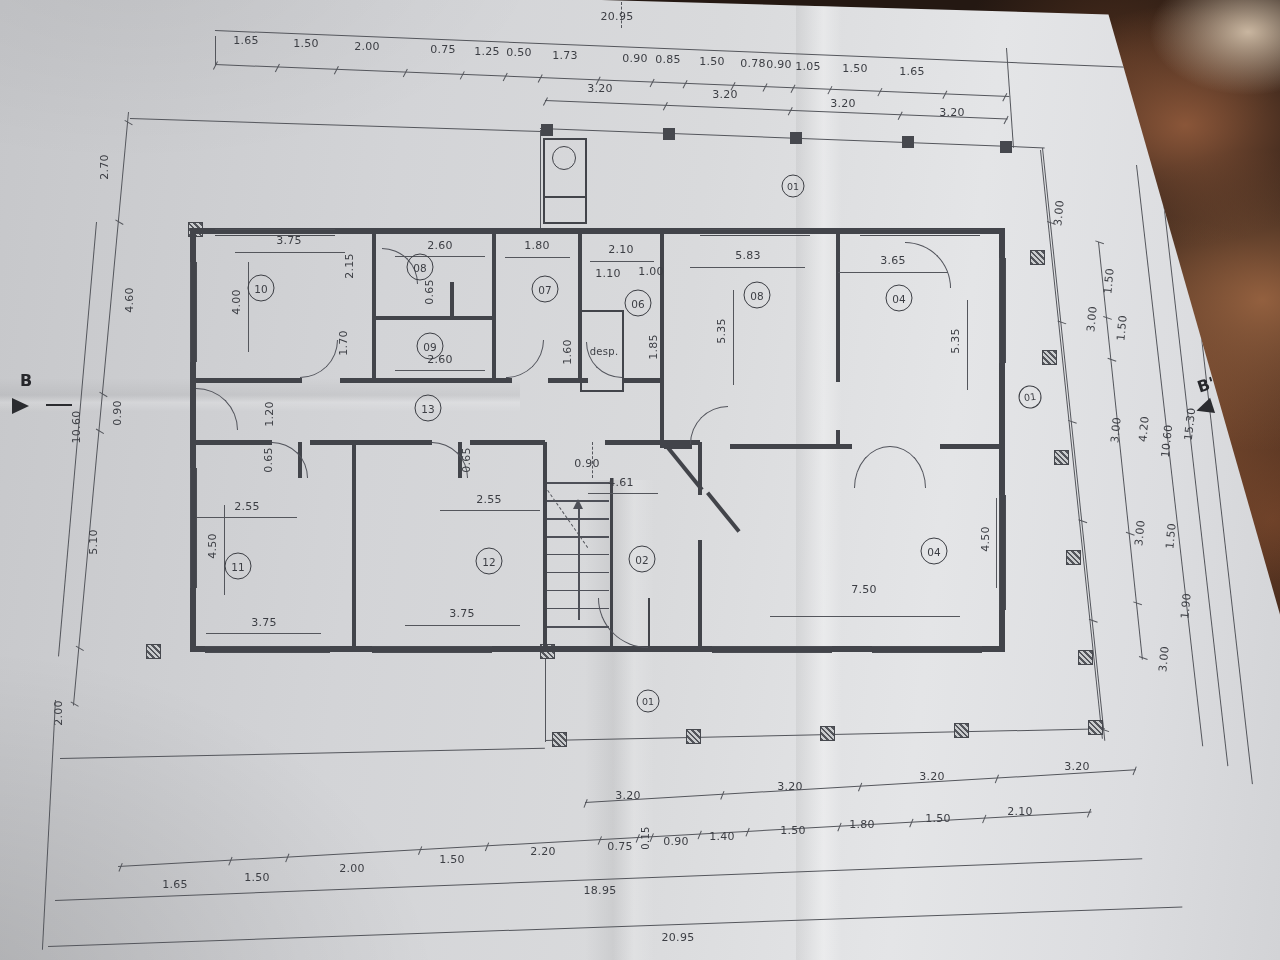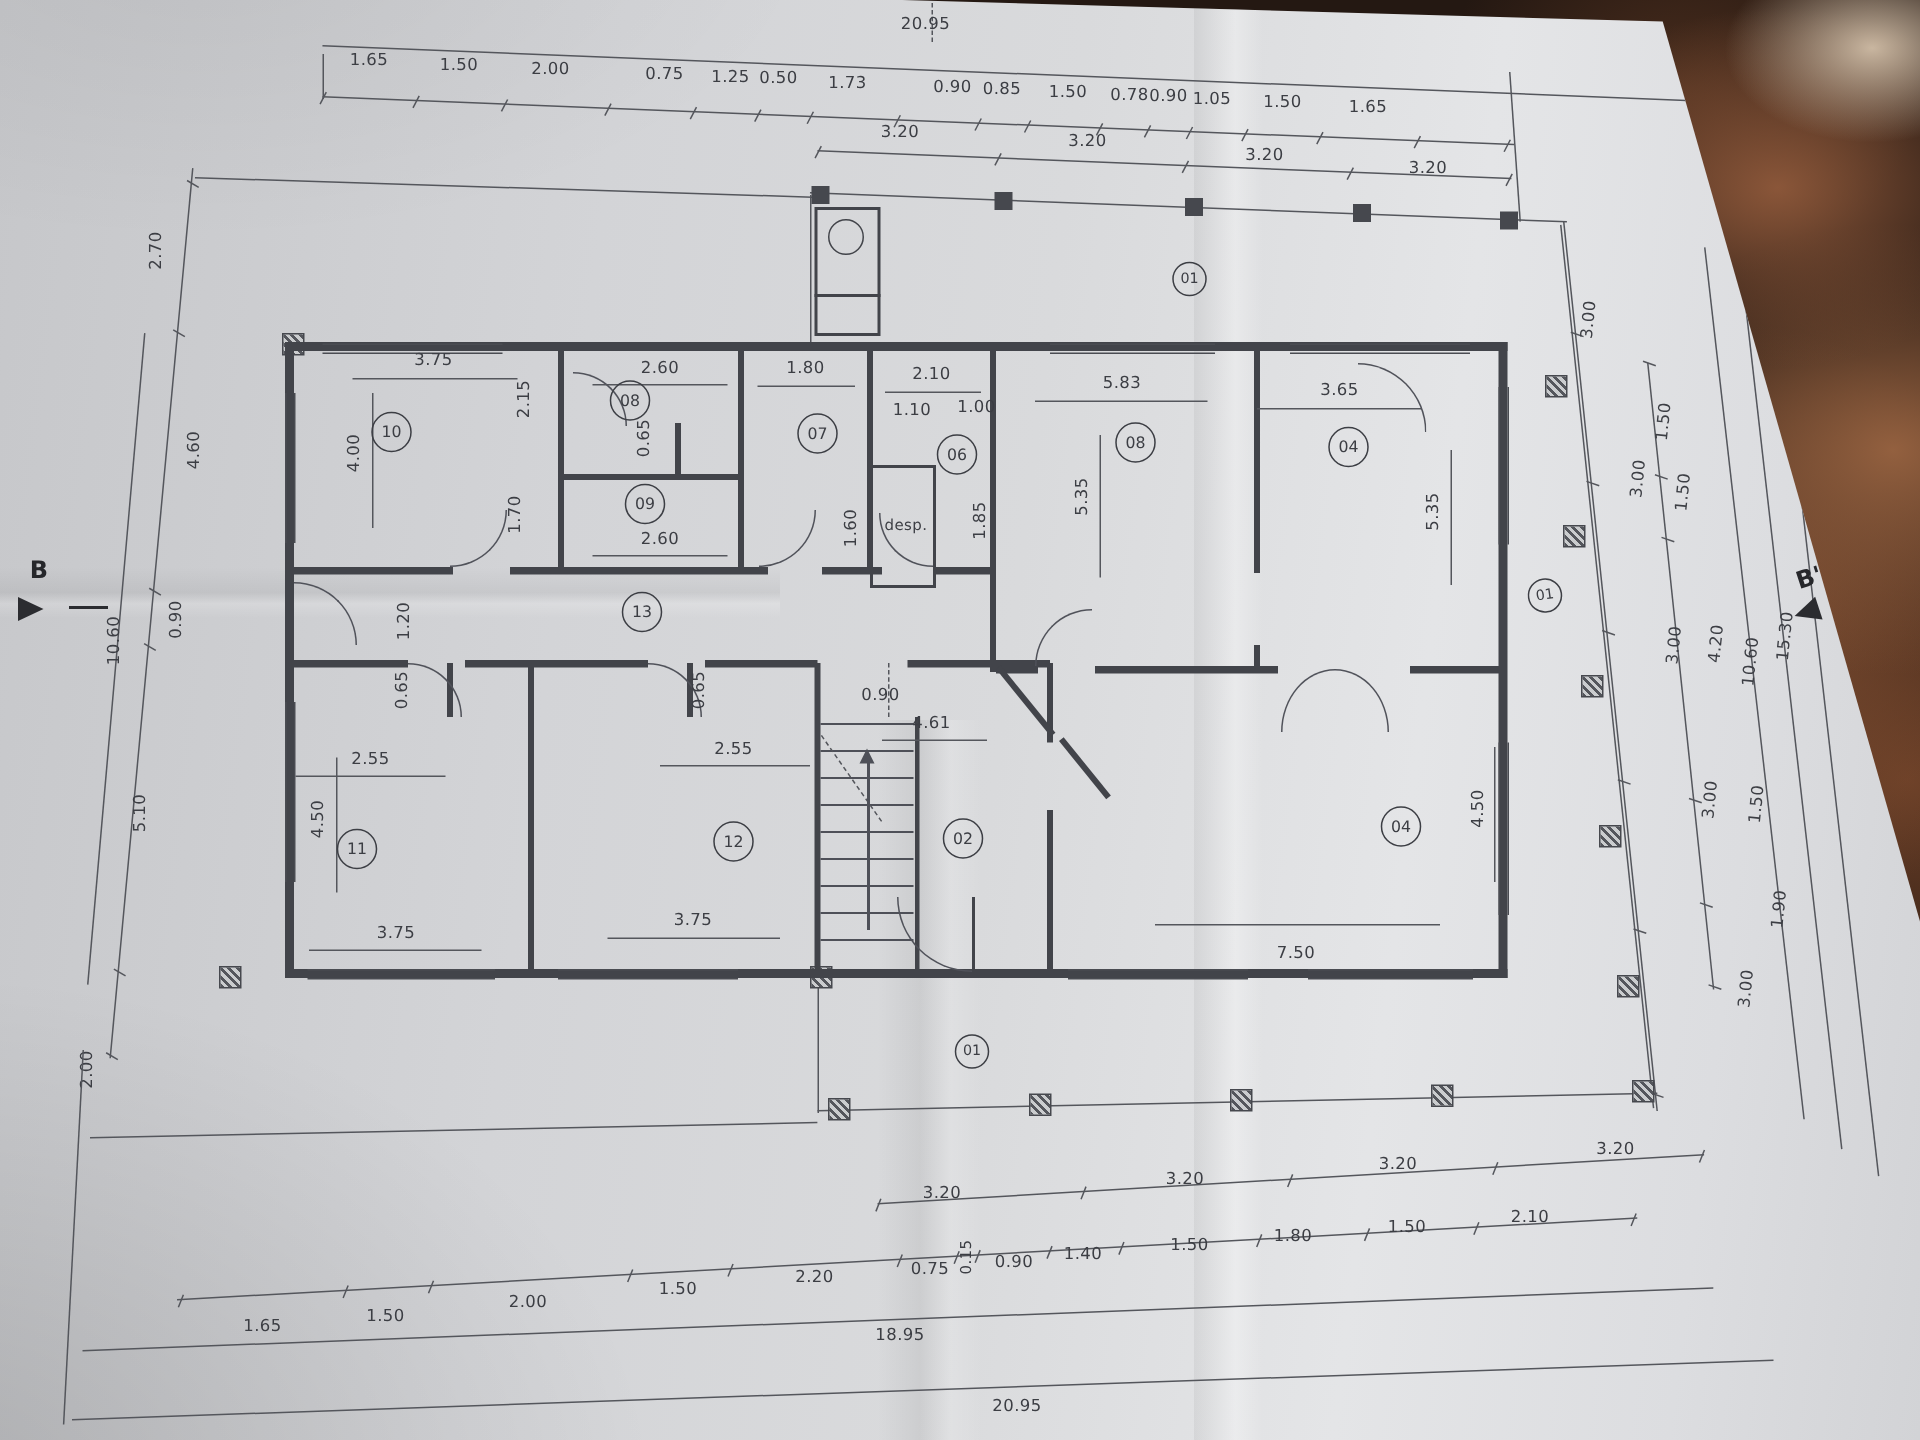--- a/index.html
+++ b/index.html
@@ -341,33 +341,33 @@
     <span class="dim" style="left:621px;top:482px">4.61</span>
     <div class="dl" style="left:197px;top:517px;width:100px"></div>
     <span class="dim" style="left:247px;top:506px">2.55</span>
     <div class="dl" style="left:440px;top:510px;width:100px"></div>
     <span class="dim" style="left:489px;top:499px">2.55</span>
     <div class="dlv" style="left:224px;top:505px;height:90px"></div>
     <span class="dim v" style="left:212px;top:546px">4.50</span>
     <div class="dlv" style="left:996px;top:498px;height:90px"></div>
     <span class="dim v" style="left:985px;top:539px">4.50</span>
     <div class="dl" style="left:770px;top:616px;width:190px"></div>
-    <span class="dim" style="left:864px;top:635px">7.50</span>
+    <span class="dim" style="left:864px;top:589px">7.50</span>
     <div class="dl" style="left:206px;top:633px;width:115px"></div>
     <span class="dim" style="left:264px;top:622px">3.75</span>
     <div class="dl" style="left:405px;top:625px;width:115px"></div>
     <span class="dim" style="left:462px;top:613px">3.75</span>
 
     <div class="circ" style="left:261px;top:288px">10</div>
     <div class="circ" style="left:420px;top:267px">08</div>
     <div class="circ" style="left:545px;top:289px">07</div>
     <div class="circ" style="left:638px;top:303px">06</div>
     <div class="circ" style="left:757px;top:295px">08</div>
     <div class="circ" style="left:899px;top:298px">04</div>
-    <div class="circ" style="left:430px;top:336px">09</div>
+    <div class="circ" style="left:430px;top:346px">09</div>
     <div class="circ" style="left:428px;top:408px">13</div>
     <div class="circ" style="left:238px;top:566px">11</div>
     <div class="circ" style="left:489px;top:561px">12</div>
     <div class="circ" style="left:642px;top:559px">02</div>
     <div class="circ" style="left:934px;top:551px">04</div>
     <div class="circ s" style="left:793px;top:186px">01</div>
     <div class="circ s" style="left:1030px;top:397px;transform:translate(-50%,-50%) rotate(-8deg)">01</div>
     <div class="circ s" style="left:648px;top:701px">01</div>
   </div>
 </div>

